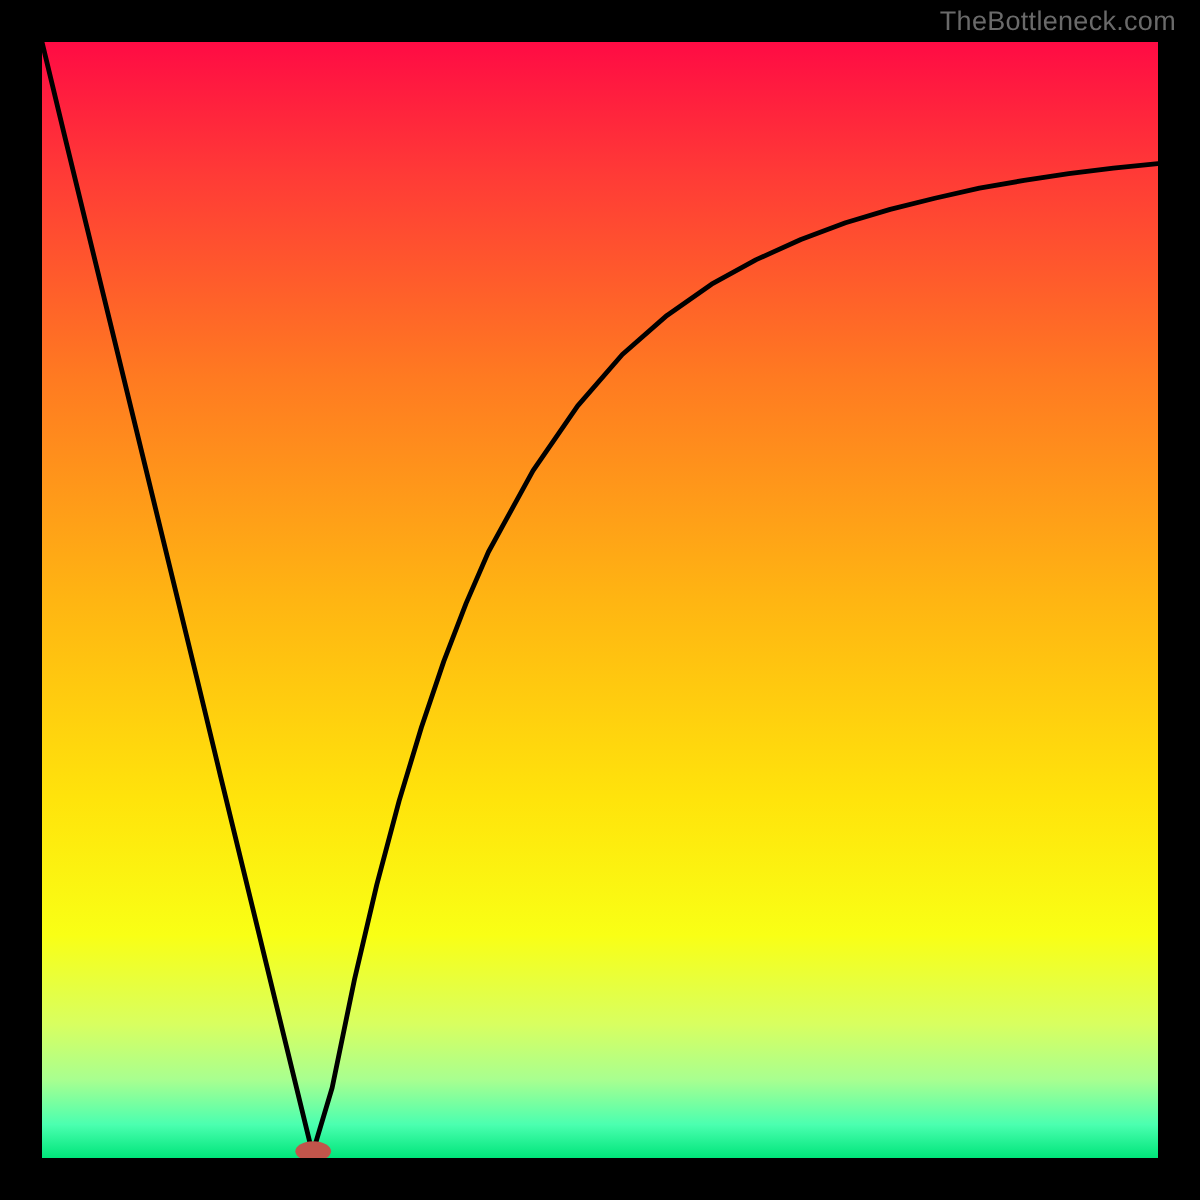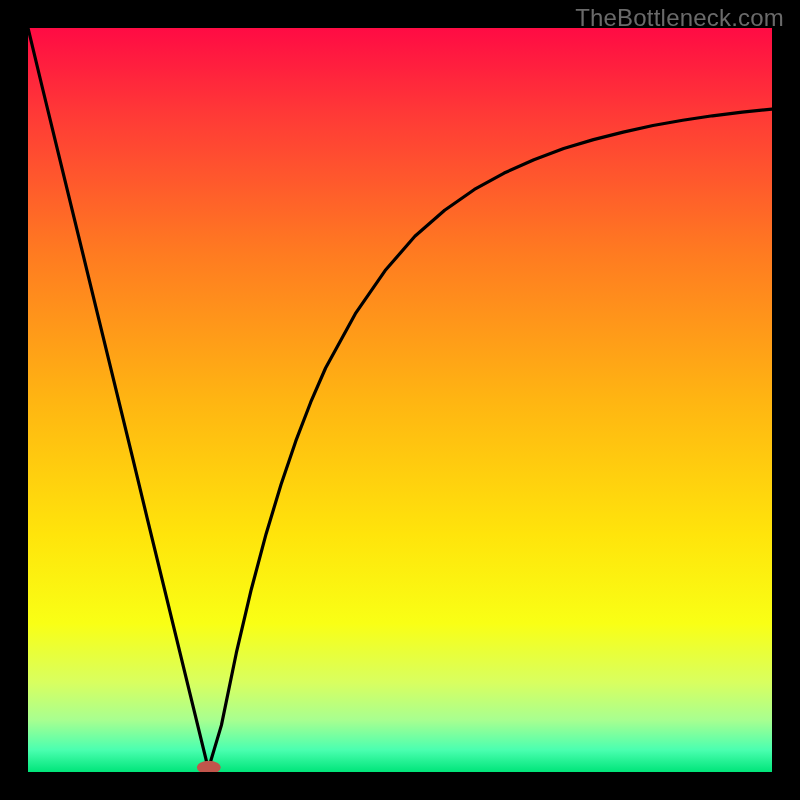--- a/index.html
+++ b/index.html
@@ -23,21 +23,21 @@
     position: absolute;
     left: 0;
     top: 0;
     width: 744px;
     height: 744px;
   }
   .watermark {
     position: absolute;
     top: 4px;
     right: 16px;
-    font-size: 24px;
+    font-size: 18px;
     font-weight: 500;
     color: #6a6a6a;
     letter-spacing: 0.2px;
   }
 </style>
 </head>
 <body>
 
 <div class="watermark">TheBottleneck.com</div>
 

